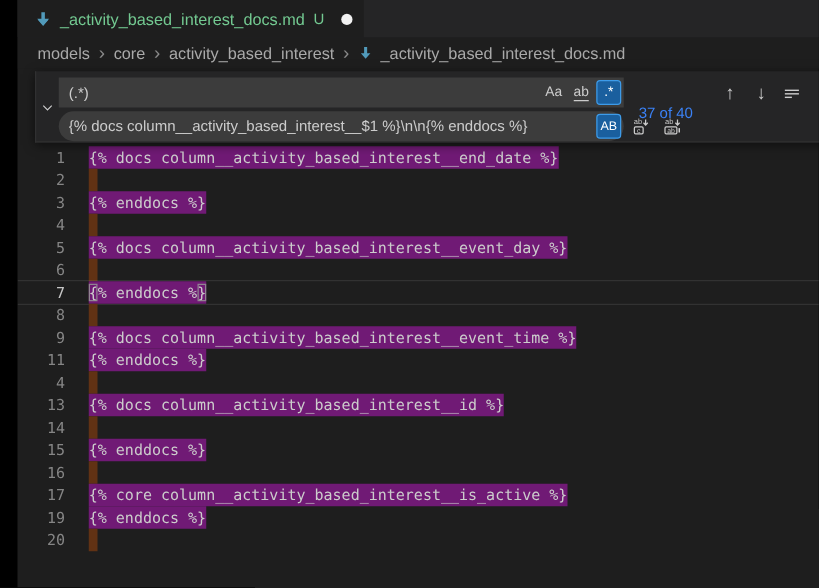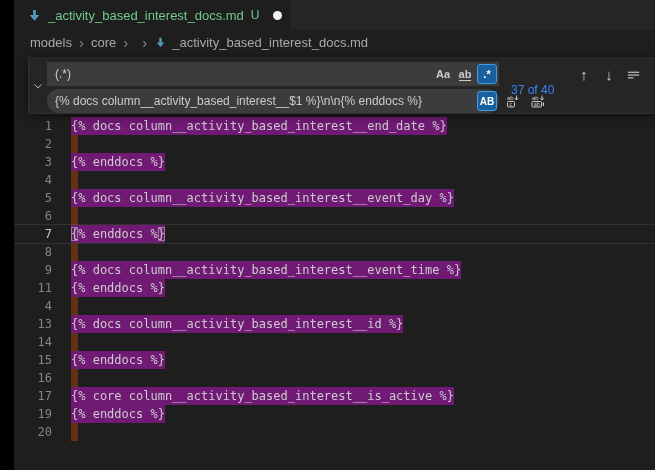--- a/index.html
+++ b/index.html
@@ -64,21 +64,21 @@
     position:absolute;left:18px;width:452px;height:24px;background:#3c3c3c;
     display:flex;align-items:center;padding-left:8px;box-sizing:border-box;
     color:#cccccc;font-size:12px;cursor:text;
   }
   .fw-input .val{flex:1;white-space:nowrap;overflow:hidden;}
   .find-input{top:5px;}
   .replace-input{top:32px;border-radius:12px;}
   .opt{
     width:20px;height:20px;border-radius:3px;margin-right:2px;flex:none;
     display:flex;align-items:center;justify-content:center;
-    color:#cccccc;font-size:11px;cursor:pointer;box-sizing:border-box;font-weight:bold;
+    color:#cccccc;font-size:11px;cursor:pointer;box-sizing:border-box;
   }
   .opt.word span{border-bottom:1px solid #cccccc;padding-bottom:0px;}
   .opt.active{background:#1a5f9e;border:1px solid #3d9be9;color:#ffffff;}
   .fw-results{
     position:absolute;left:482px;top:21px;height:24px;display:flex;align-items:center;
     color:#3b82f6;font-size:12px;white-space:nowrap;
   }
   .fw-btn{
     position:absolute;width:20px;height:20px;display:flex;align-items:center;justify-content:center;
     color:#cccccc;cursor:pointer;border-radius:3px;font-size:14px;
@@ -108,20 +108,21 @@
       <span class="tab-git">U</span>
       <span class="tab-dot"></span>
     </div>
   </div>
 
   <div class="breadcrumbs">
     <span class="crumb">models</span>
     <span class="crumb-sep">›</span>
     <span class="crumb">core</span>
     <span class="crumb-sep">›</span>
+    <span class="crumb">activity_based_interest</span>
     <span class="crumb-sep">›</span>
     <span class="crumb crumb-file">
       <svg width="13" height="13" viewBox="0 0 16 16">
         <path d="M6.5 2 h3 v6 h3.2 L8 13.6 L3.3 8 h3.2 Z" fill="#519aba"></path>
       </svg>
       <span>_activity_based_interest_docs.md</span>
     </span>
   </div>
 
   <div class="editor-lines">

